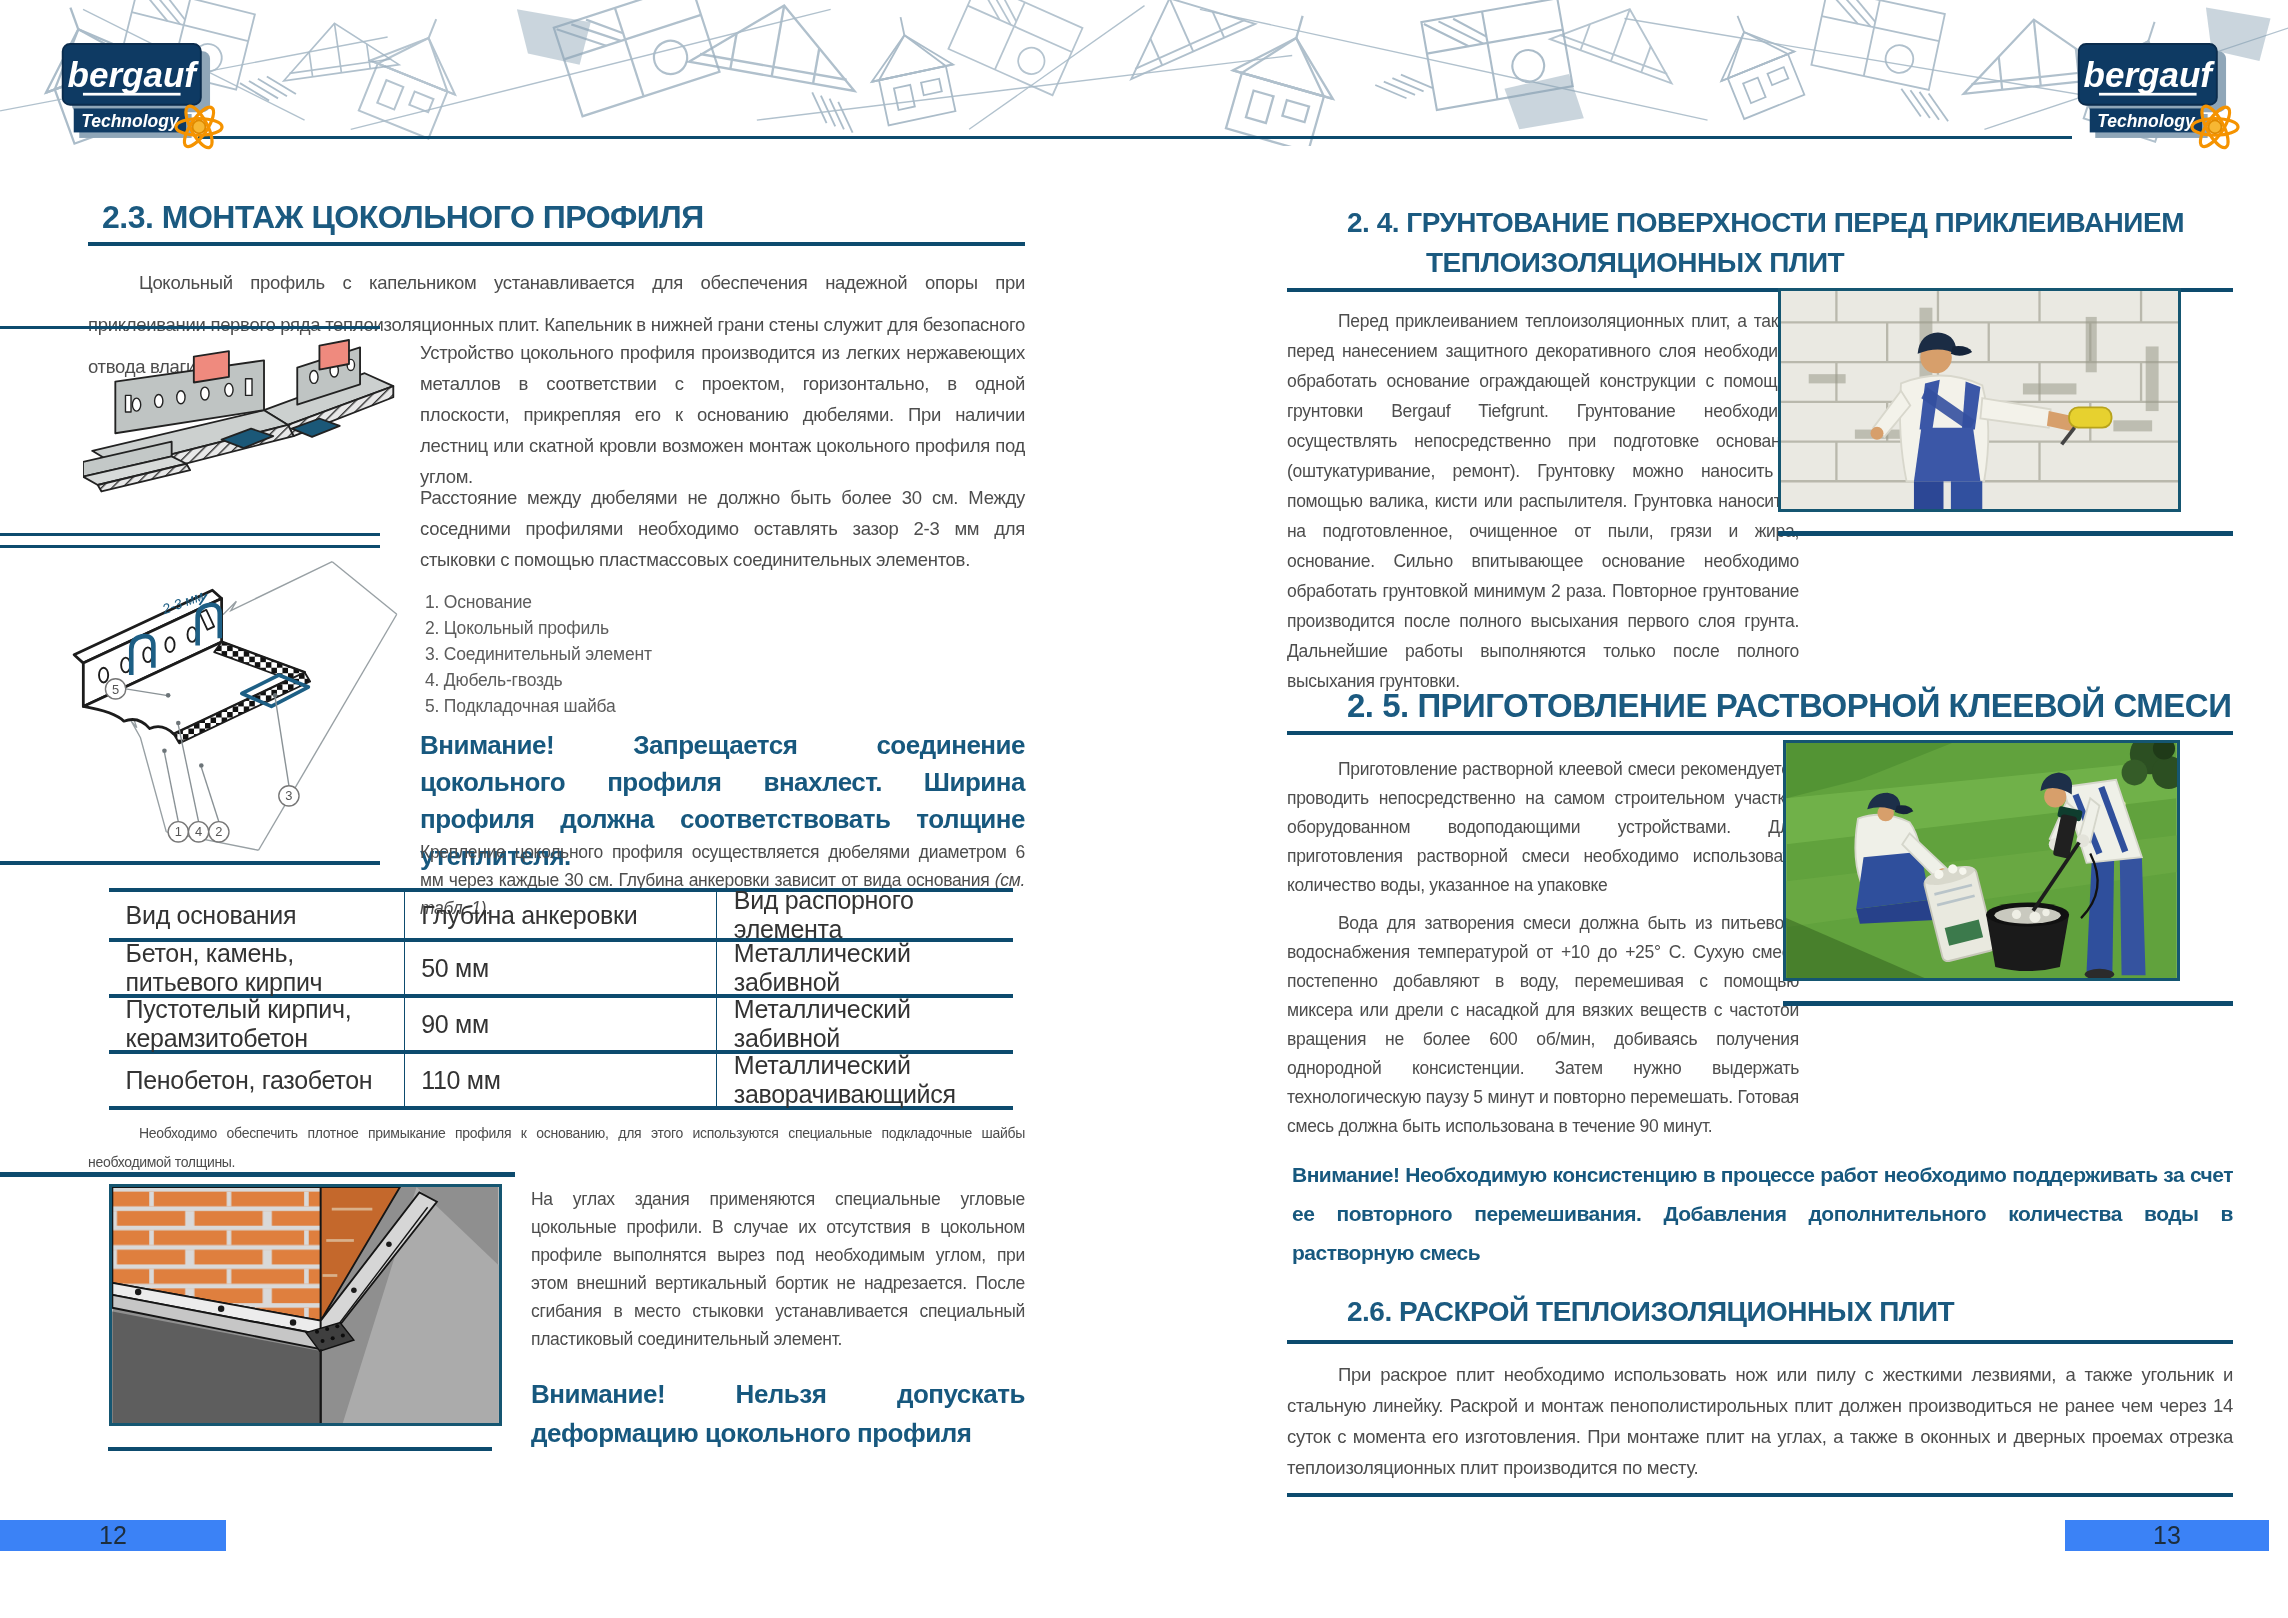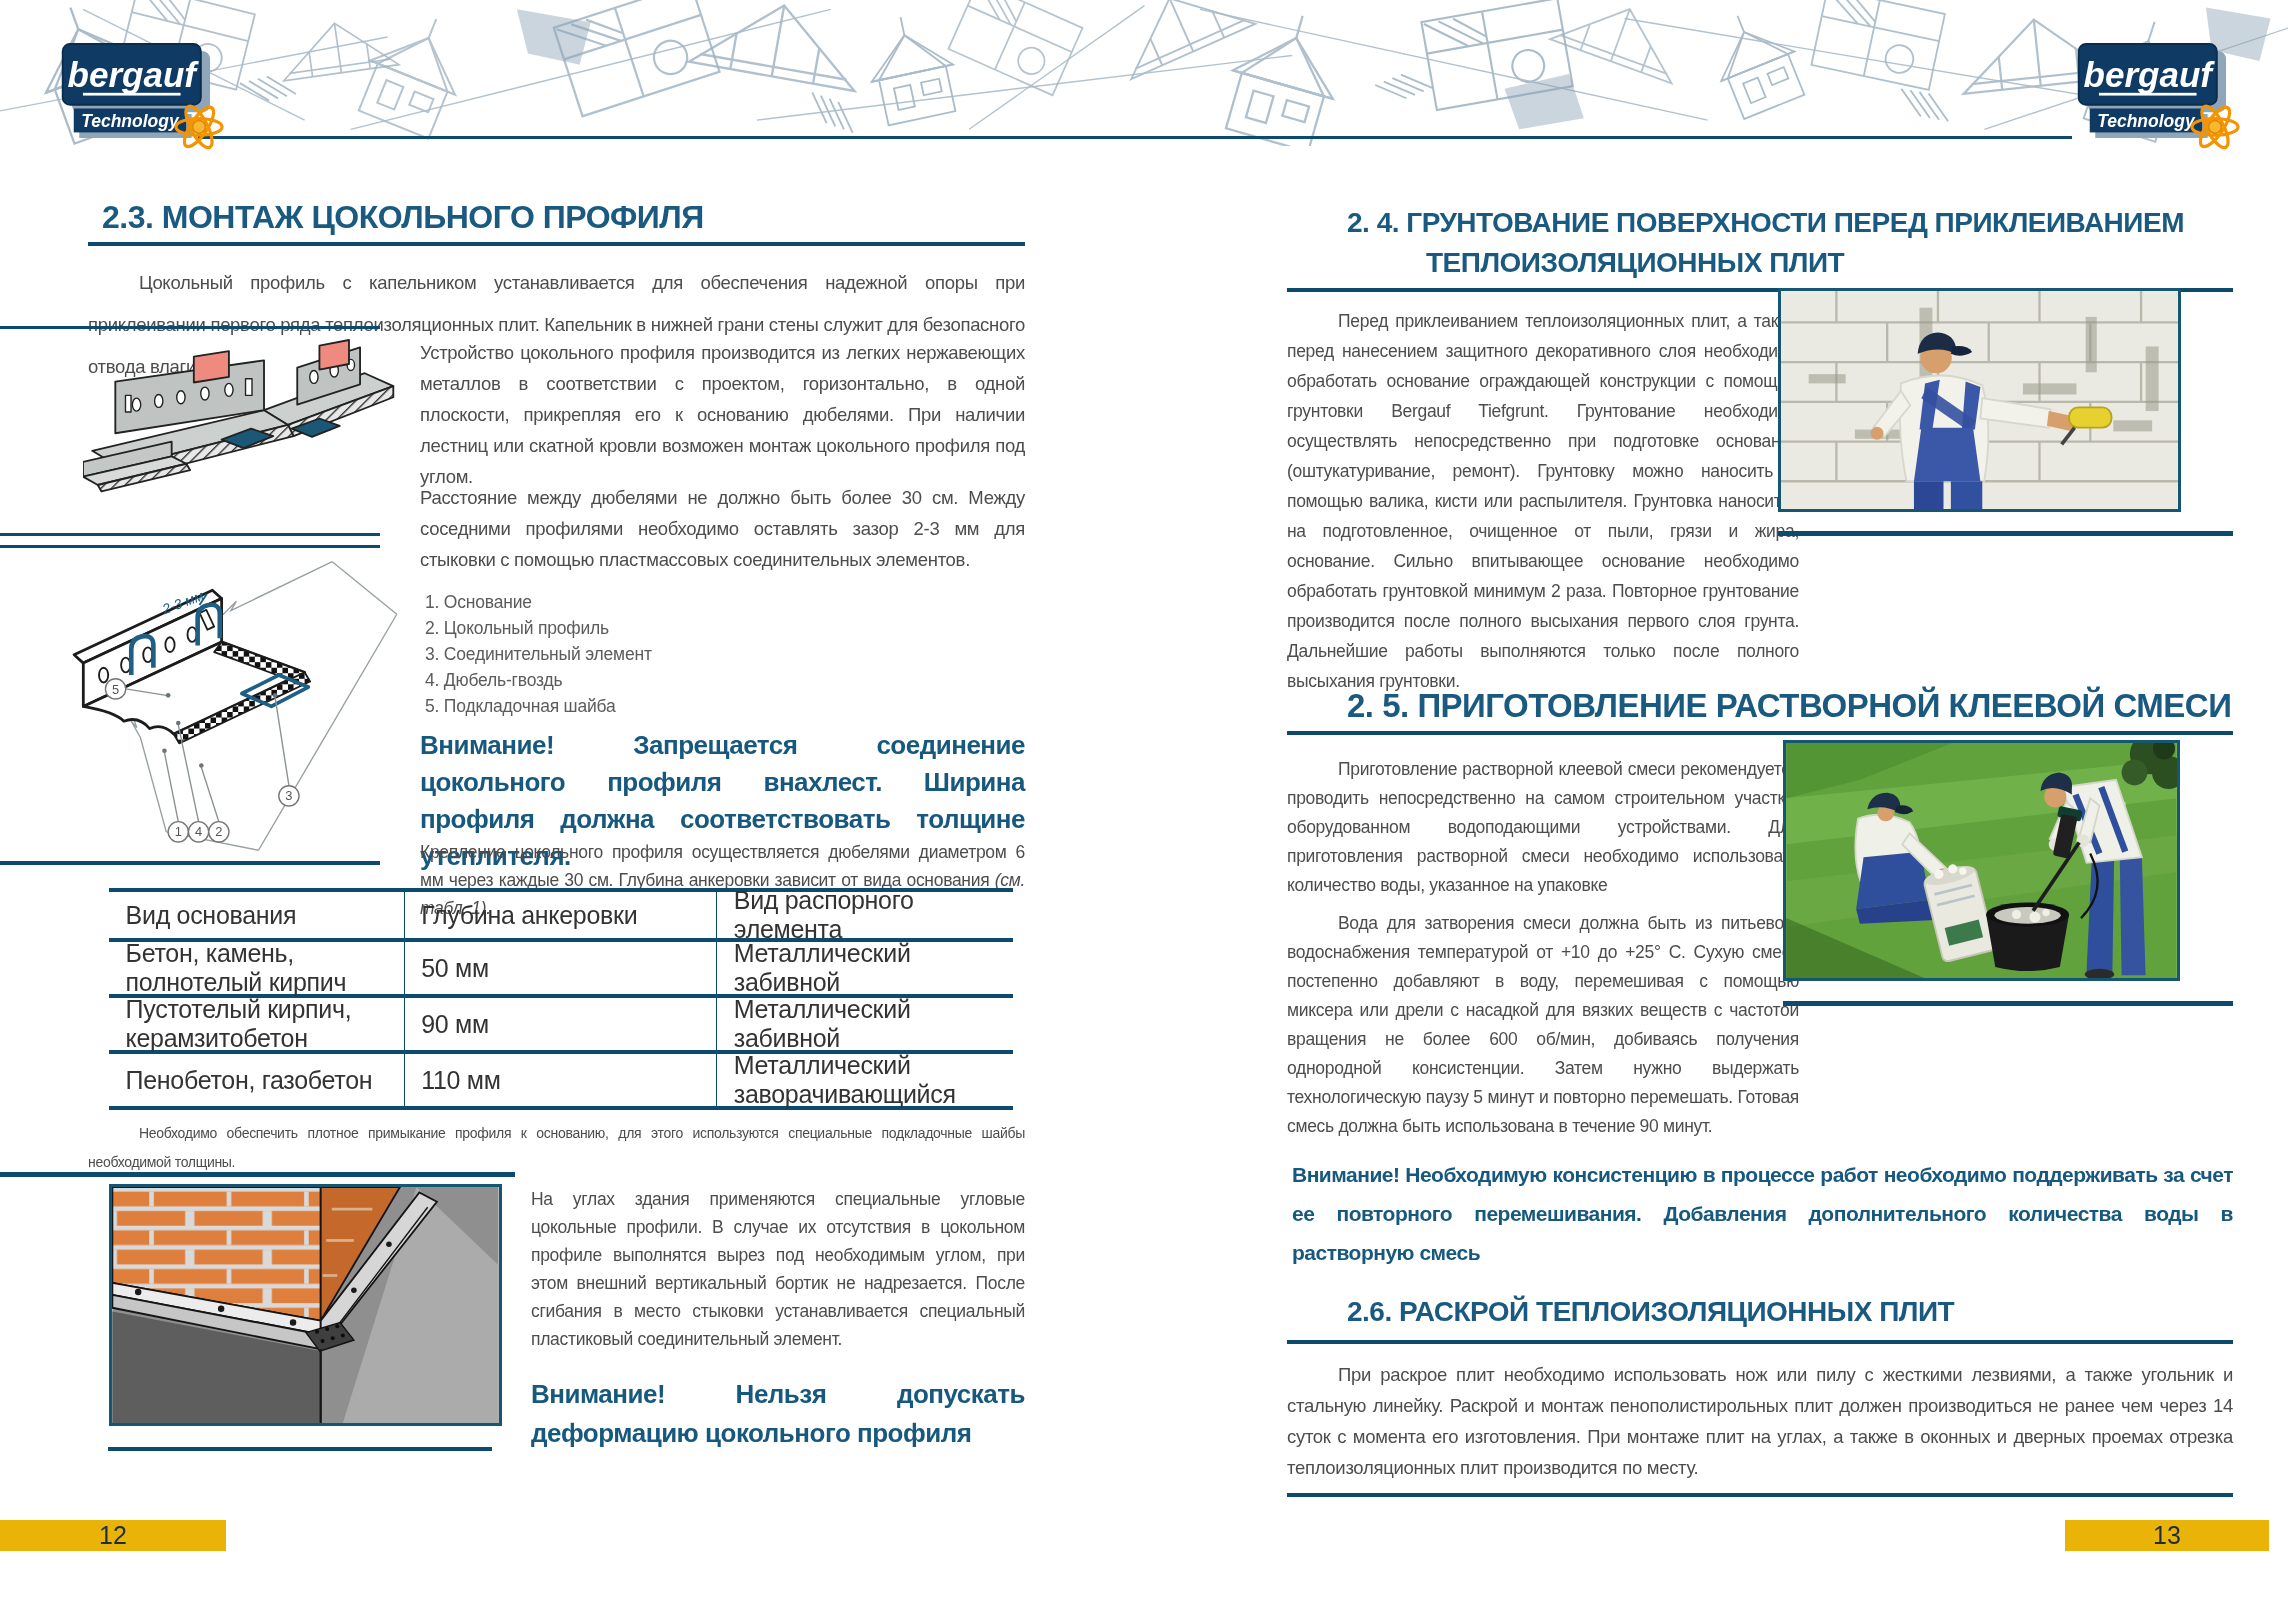--- a/index.html
+++ b/index.html
@@ -15,21 +15,21 @@
   .frame{position:absolute;border:3.7px solid #155671;background:#fff;overflow:hidden;}
   .tbl{position:absolute;left:109px;top:888px;width:904px;border-top:4.6px solid #0d4b6e;border-bottom:4.6px solid #0d4b6e;}
   .trow{display:flex;border-bottom:4.6px solid #0d4b6e;}
   .trow:last-child{border-bottom:none;}
   .trow.head{height:46px;}
   .trow.datarow{height:52px;}
   .tc{display:flex;align-items:center;padding-left:16.6px;font-size:25px;color:#333;letter-spacing:-0.3px;}
   .c1{width:278px;border-right:1.8px solid #0d4b6e;}
   .c2{width:295px;border-right:1.8px solid #0d4b6e;}
   .c3{flex:1;}
-  .footerbar{position:absolute;top:1520px;height:31px;background:#eab308;display:flex;align-items:center;justify-content:center;
+  .footerbar{position:absolute;top:1520px;height:31px;background:#3b82f6;display:flex;align-items:center;justify-content:center;
              color:#1d2d3c;font-size:25px;}
   .ital{font-style:italic;}
 </style>
 </head>
 <body>
 
 <div class="sheet">
 
   <svg class="abs" style="left:0;top:0" width="2289" height="146" viewBox="0 0 2480 158">
     <defs>
@@ -265,21 +265,21 @@
   </svg>
   <div class="rule" style="left:0;top:861px;width:380px;height:3.7px"></div>
 
   <div class="tbl">
     <div class="trow head">
       <div class="tc c1">Вид основания</div>
       <div class="tc c2">Глубина анкеровки</div>
       <div class="tc c3">Вид распорного элемента</div>
     </div>
     <div class="trow datarow">
-      <div class="tc c1">Бетон, камень, полнотелый кирпич</div>
+      <div class="tc c1">Бетон, камень, питьевого кирпич</div>
       <div class="tc c2">50 мм</div>
       <div class="tc c3">Металлический забивной</div>
     </div>
     <div class="trow datarow">
       <div class="tc c1">Пустотелый кирпич, керамзитобетон</div>
       <div class="tc c2">90 мм</div>
       <div class="tc c3">Металлический забивной</div>
     </div>
     <div class="trow datarow">
       <div class="tc c1">Пенобетон, газобетон</div>

